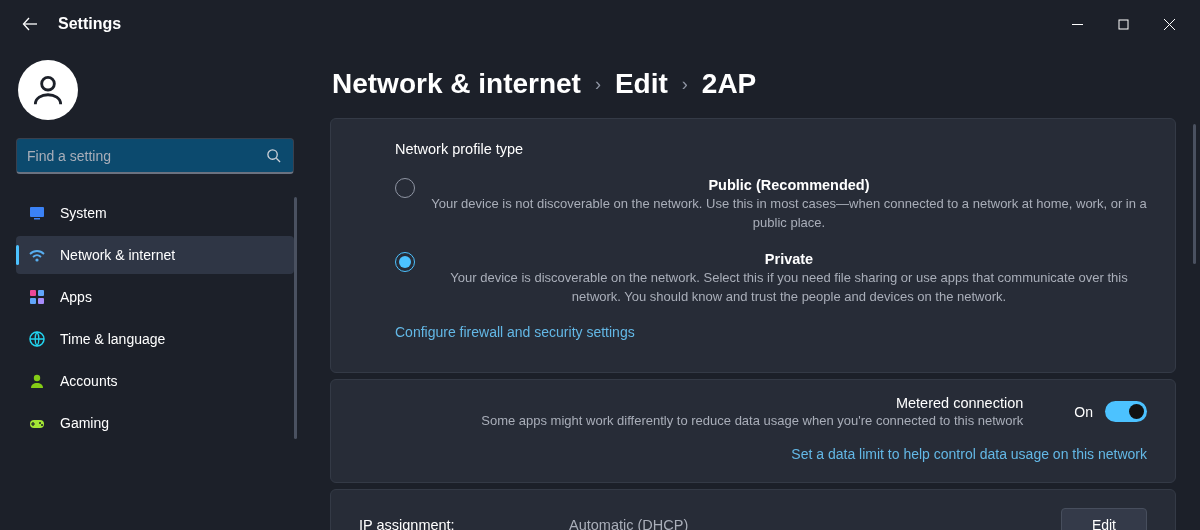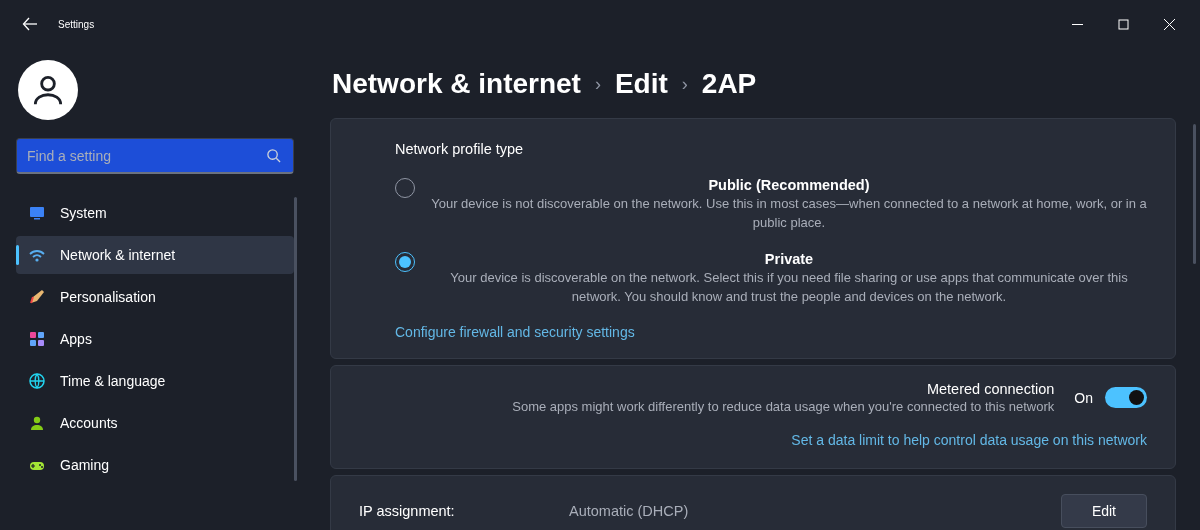--- a/index.html
+++ b/index.html
@@ -12,62 +12,62 @@
     --text-dim:#a9aeb9;
     --accent:#4cc2ff;
     --link:#63b8e6;
     --divider:#3a404d;
   }
   *{box-sizing:border-box;margin:0;padding:0;font-family:"Segoe UI",Arial,sans-serif;}
   html,body{width:1200px;height:530px;background:var(--bg);color:var(--text);overflow:hidden;}
   
   .titlebar{height:48px;display:flex;align-items:center;padding:0 8px;}
   .back{width:32px;height:32px;display:flex;align-items:center;justify-content:center;margin-left:6px;margin-right:6px;}
-  .app-title{font-size:10px;color:var(--text);font-weight:400;margin-left:6px;}
+  .app-title{font-size:16px;color:var(--text);font-weight:700;margin-left:6px;}
   .win-controls{margin-left:auto;display:flex;}
   .win-btn{width:46px;height:32px;display:flex;align-items:center;justify-content:center;}
   
   .body{display:flex;height:calc(530px - 48px);}
   .sidebar{width:310px;padding:10px 16px 0 16px;display:flex;flex-direction:column;}
   .avatar{width:60px;height:60px;border-radius:50%;background:#fff;display:flex;align-items:center;justify-content:center;margin:2px 0 18px 2px;}
-  .search{height:36px;border:1px solid #3a404d;border-bottom:2px solid #6b7280;border-radius:4px;background:#1d4ed8;display:flex;align-items:center;padding:0 12px 0 10px;margin-bottom:20px;}
+  .search{height:36px;border:1px solid #3a404d;border-bottom:2px solid #6b7280;border-radius:4px;background:#0c4a6e;display:flex;align-items:center;padding:0 12px 0 10px;margin-bottom:20px;}
   .search input{flex:1;background:transparent;border:none;outline:none;color:var(--text-dim);font-size:14px;}
   .search input::placeholder{color:var(--text-dim);}
   .nav{display:flex;flex-direction:column;gap:4px;position:relative;}
   .nav-scroll{position:absolute;right:-3px;top:3px;bottom:3px;width:3px;background:#4a5160;border-radius:2px;}
   .nav-item{height:38px;border-radius:4px;display:flex;align-items:center;padding:0 12px;gap:14px;font-size:14px;color:var(--text);cursor:default;position:relative;}
   .nav-item.selected{background:var(--bg-selected);}
   .nav-item.selected::before{content:"";position:absolute;left:0;top:9px;bottom:9px;width:3px;background:var(--accent);border-radius:2px;}
   .nav-ic{width:18px;height:18px;display:flex;align-items:center;justify-content:center;}
   
   .main{flex:1;padding:20px 0 0 20px;display:flex;flex-direction:column;min-width:0;}
   .crumbs{display:flex;align-items:center;gap:14px;font-size:28px;font-weight:600;margin-bottom:18px;padding-left:2px;}
   .crumbs .link{color:var(--text);cursor:default;}
   .crumbs .sep{color:#8f95a3;font-size:18px;font-weight:400;}
   .crumbs .current{color:var(--text);}
   .panel-area{flex:1;overflow:hidden;position:relative;}
   .panel-scroll{position:absolute;right:4px;top:6px;width:3px;height:140px;background:#4a5160;border-radius:2px;}
-  .panel{background:var(--bg-panel);border:1px solid #343a46;border-radius:6px;margin-right:24px;margin-bottom:6px;padding:22px 28px 18px 64px;}
+  .panel{background:var(--bg-panel);border:1px solid #343a46;border-radius:6px;margin-right:24px;margin-bottom:6px;padding:22px 28px 32px 64px;}
   .section-title{font-size:14.5px;color:var(--text);margin-bottom:20px;}
   .radio-row{display:flex;gap:16px;margin-bottom:18px;}
   .radio{width:20px;height:20px;border-radius:50%;border:1.5px solid #8f95a3;flex-shrink:0;margin-top:1px;position:relative;}
   .radio.checked{border-color:var(--accent);}
   .radio.checked::after{content:"";position:absolute;inset:3px;border-radius:50%;background:var(--accent);}
   .radio.checked::before{content:"";position:absolute;inset:6px;border-radius:50%;background:#1c2029;}
   .radio-body{flex:1;min-width:0;text-align:center;}
   .radio-label{font-size:14.5px;font-weight:600;color:var(--text);}
   .radio-desc{font-size:13px;color:var(--text-dim);line-height:1.45;margin-top:2px;}
   .panel-link{font-size:14px;color:var(--link);margin-top:2px;}
   .metered{background:var(--bg-panel);border:1px solid #343a46;border-radius:6px;margin-right:24px;margin-bottom:6px;padding:15px 28px 20px 28px;text-align:right;}
   .metered-top{display:flex;align-items:center;gap:20px;}
   .metered-text{flex:1;}
   .metered-title{font-size:14.5px;color:var(--text);}
   .metered-desc{font-size:13px;color:var(--text-dim);margin-top:2px;}
   .toggle-wrap{display:flex;align-items:center;gap:12px;}
-  .toggle-state{font-size:14px;}
+  .toggle-state{font-size:14px;margin-left:31px;}
   .toggle{width:42px;height:21px;border-radius:11px;background:var(--accent);position:relative;}
   .toggle::after{content:"";position:absolute;right:3px;top:3px;width:15px;height:15px;border-radius:50%;background:#111;}
   .metered .panel-link{margin-top:18px;display:block;}
   .iprow{background:var(--bg-panel);border:1px solid #343a46;border-radius:6px;margin-right:24px;padding:18px 28px;display:flex;align-items:center;}
   .ip-label{font-size:14.5px;width:210px;color:var(--text);}
   .ip-val{font-size:14.5px;color:var(--text-dim);flex:1;}
   .edit-btn{background:#343a49;border:1px solid #474e5d;border-radius:4px;height:34px;padding:0 30px;font-size:14px;color:var(--text);display:flex;align-items:center;}
 </style>
 </head>
 <body>
@@ -125,29 +125,20 @@
           <span>System</span>
         </div>
         <div class="nav-item selected">
           <span class="nav-ic">
             <svg width="18" height="18" viewBox="0 0 18 18">
               <path d="M2 8c4-4 10-4 14 0M5 11c2.5-2.5 5.5-2.5 8 0" stroke="#58aef0" stroke-width="1.8" fill="none"></path>
               <circle cx="9" cy="14" r="1.6" fill="#58aef0"></circle>
             </svg>
           </span>
           <span>Network &amp; internet</span>
-        </div>
-        <div class="nav-item">
-          <span class="nav-ic">
-            <svg width="18" height="18" viewBox="0 0 18 18">
-              <path d="M3 15l2-6 9-7 2 2-7 9-6 2z" fill="#e9b872"></path>
-              <path d="M3 15l2-6" stroke="#ef4444" stroke-width="2"></path>
-            </svg>
-          </span>
-          <span>Personalisation</span>
         </div>
         <div class="nav-item">
           <span class="nav-ic">
             <svg width="18" height="18" viewBox="0 0 18 18">
               <rect x="2" y="2" width="6" height="6" rx="1" fill="#ec4899"></rect>
               <rect x="10" y="2" width="6" height="6" rx="1" fill="#60a5fa"></rect>
               <rect x="2" y="10" width="6" height="6" rx="1" fill="#60a5fa"></rect>
               <rect x="10" y="10" width="6" height="6" rx="1" fill="#a78bfa"></rect>
             </svg>
           </span>

